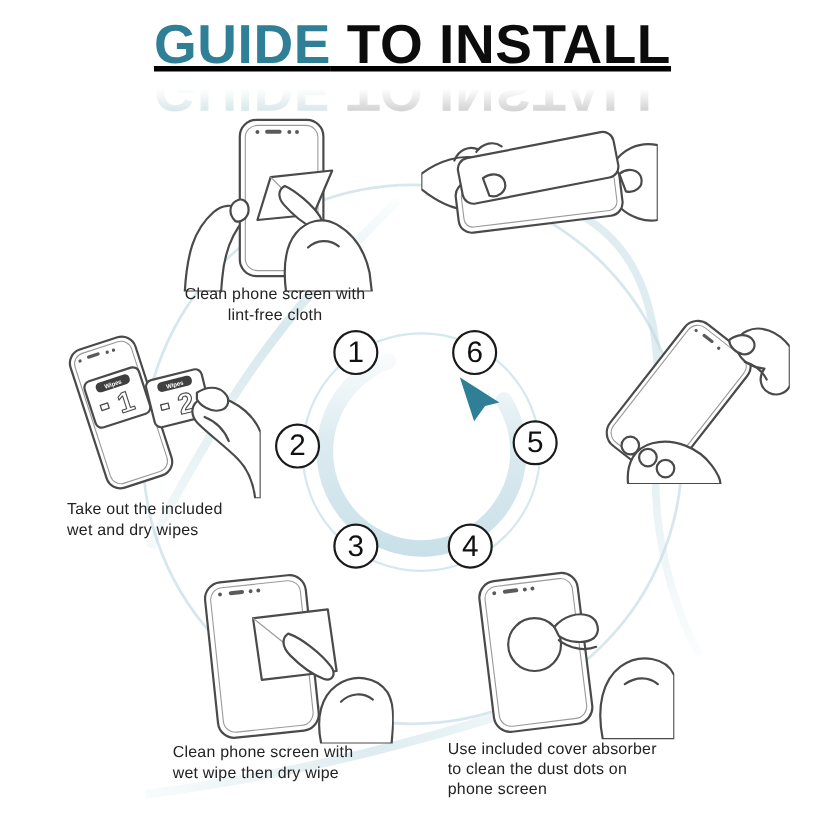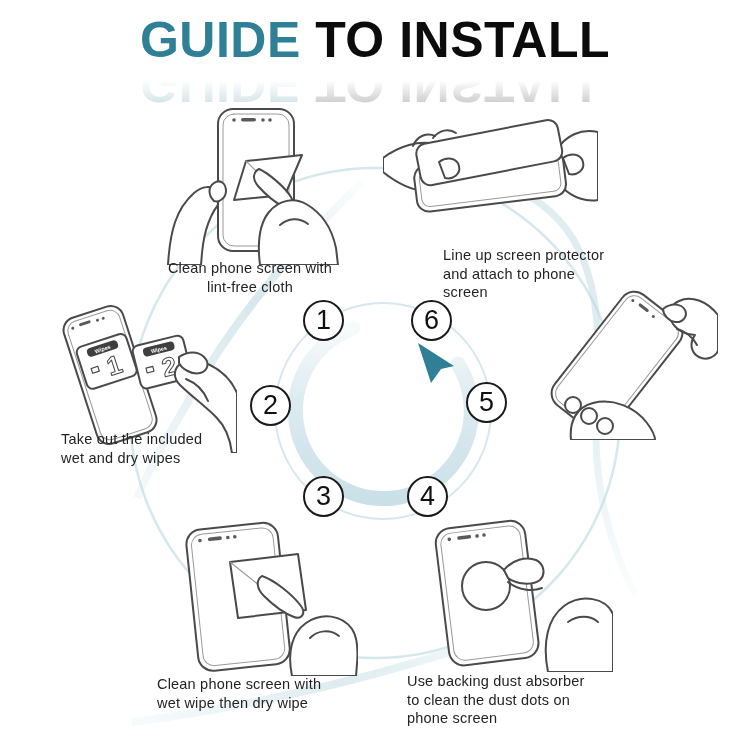--- a/index.html
+++ b/index.html
@@ -1,20 +1,20 @@
 <!DOCTYPE html>
 <html style="--accent_teal: #2f7f96; --title_black: #0c0c0c; --ring_blue: #cfe3ea; --swoosh_blue: #c9e0e8; --caption_text: #232323; --line_art: #4a4a4a;"><head>
 <meta charset="utf-8">
 <style>
   html,body{margin:0;padding:0;background:#fff;}
   body{width:750px;height:750px;overflow:hidden;font-family:"Liberation Sans",sans-serif;}
   .canvas{position:relative;width:750px;height:750px;background:#fff;}
 
   
-  .title-wrap{position:absolute;top:14px;left:0;right:0;text-align:center;z-index:5;}
+  .title-wrap{position:absolute;top:14px;left:0;right:0;text-align:center;z-index:5;text-decoration:underline;}
   .title-line{font-size:50px;font-weight:800;letter-spacing:.5px;line-height:1.05;color:var(--title_black);white-space:nowrap;}
   .title-line .accent{color:var(--accent_teal);}
   .title-reflection{transform:scaleY(-1);margin-top:-10px;opacity:.30;
     -webkit-mask-image:linear-gradient(to bottom,rgba(0,0,0,.85),transparent 55%);
             mask-image:linear-gradient(to bottom,rgba(0,0,0,.85),transparent 55%);}
 
   
   .bg-svg{position:absolute;left:0;top:0;z-index:0;}
 
   
@@ -204,30 +204,27 @@
       <circle cx="58" cy="74" r="24"></circle>
       <path d="M76,58 C84,48 98,44 108,48 C116,52 118,62 112,68 C104,74 88,72 80,66 Z"></path>
       <path d="M80,70 C90,78 104,80 114,76" fill="none"></path>
       <path d="M120,160 C114,130 120,106 136,94 C154,81 178,86 185,102 L185,160 Z"></path>
       <path d="M140,110 C150,103 162,103 170,110" fill="none"></path>
     </g>
   </svg>
 
   <div class="caption cap-center" style="left:140px;top:259px;width:220px">Clean phone screen with
 lint-free cloth</div>
-  <div class="caption" style="left:61px;top:430px">Take out the included
+  <div class="caption" style="left:61px;top:454px">Take out the included
 wet and dry wipes</div>
   <div class="caption" style="left:157px;top:675px">Clean phone screen with
 wet wipe then dry wipe</div>
-  <div class="caption" style="left:407px;top:672px">Use backing dust absorber
+  <div class="caption" style="left:407px;top:672px">Use included cover absorber
 to clean the dust dots on
 phone screen</div>
-  <div class="caption" style="left:443px;top:246px">Line up screen protector
-and attach to phone
-screen</div>
 
   <div class="step-num" style="left:303px;top:300px">1</div>
   <div class="step-num" style="left:250px;top:385px">2</div>
   <div class="step-num" style="left:303px;top:476px">3</div>
   <div class="step-num" style="left:407px;top:476px">4</div>
   <div class="step-num" style="left:466px;top:382px">5</div>
   <div class="step-num" style="left:411px;top:300px">6</div>
 
 </div>
 

